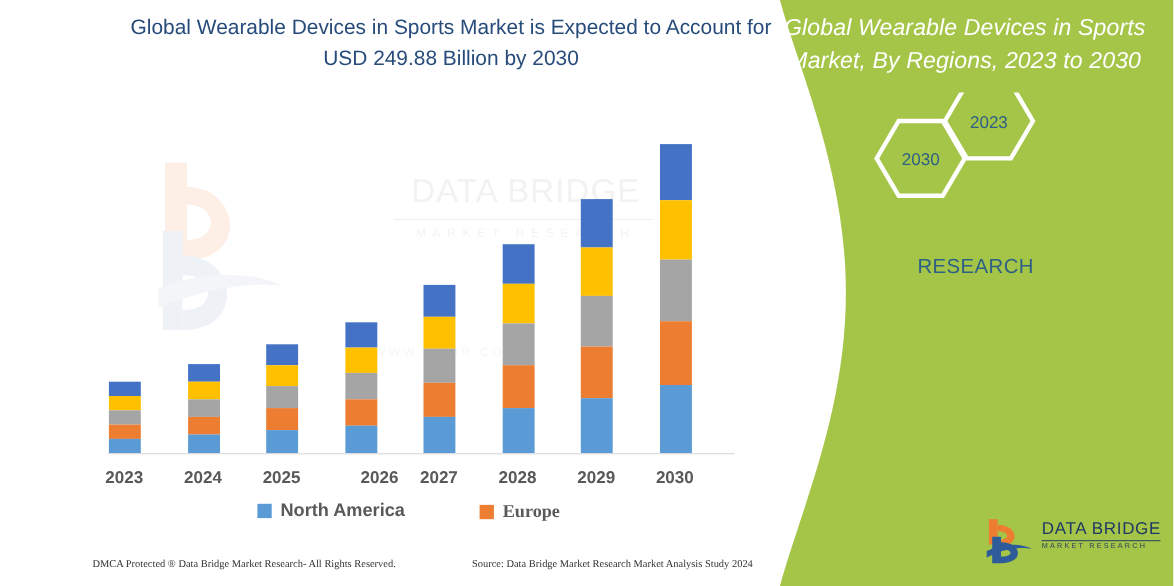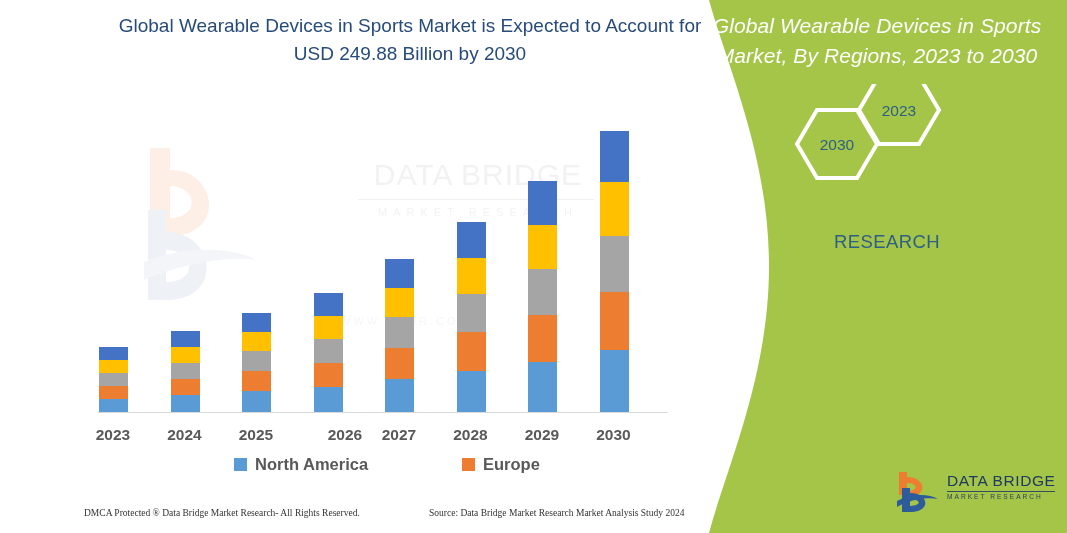--- a/index.html
+++ b/index.html
@@ -168,21 +168,21 @@
         <div class="xlab" style="left: 341.5px;">2028</div>
         <div class="xlab" style="left: 413px;">2029</div>
         <div class="xlab" style="left: 484.5px;">2030</div>
       </div>
 
     <div class="legend" id="legend">
         <div class="lg-item" style="left: 0px; margin-left: 44px;">
           <span class="lg-swatch" style="background: rgb(91, 155, 213);"></span>
           <span class="lg-label">North America</span>
         </div>
-        <div class="lg-item" style="left: 272px;">
+        <div class="lg-item" style="left: 246px; font-family: Liberation Serif, serif;">
           <span class="lg-swatch" style="background: rgb(237, 125, 49);"></span>
           <span class="lg-label">Europe</span>
         </div>
       </div>
 
     <div class="footer">
       <span class="f-left">DMCA Protected ® Data Bridge Market Research- All Rights Reserved.</span>
       <span class="f-right">Source: Data Bridge Market Research  Market Analysis Study 2024</span>
     </div>
   </div>

